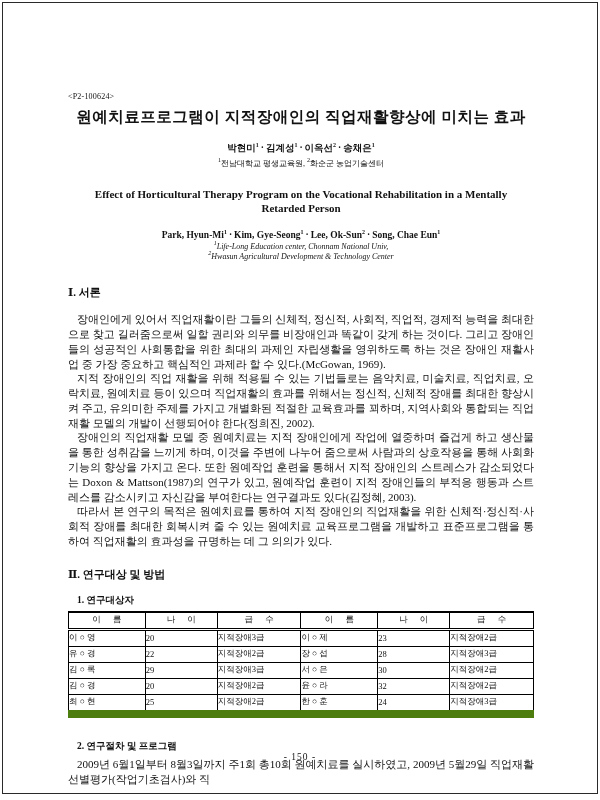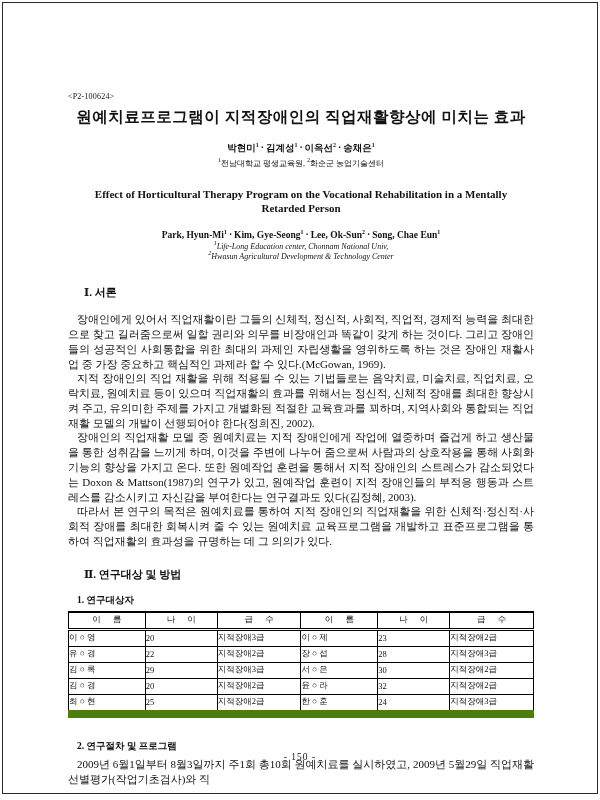--- a/index.html
+++ b/index.html
@@ -10,21 +10,21 @@
   .content { position:absolute; left:68px; top:92px; width:466px; }
   .doc-code { font-size:8px; letter-spacing:0.2px; margin-bottom:6px; }
   .title-ko { font-size:15.5px; font-weight:bold; text-align:center; line-height:1.35; margin:4px 0 14px 0; letter-spacing:0.5px; }
   .authors-ko { font-size:9.5px; font-weight:bold; text-align:center; margin-bottom:3px; }
   .affil-ko { font-size:8px; text-align:center; margin-bottom:18px; }
   .title-en { font-size:11px; font-weight:bold; text-align:center; line-height:1.3; margin:0 auto 14px auto; width:440px; }
   .authors-en { font-size:9.5px; font-weight:bold; text-align:center; margin-bottom:2px; }
   .affil-en { font-size:8px; font-style:italic; text-align:center; line-height:1.35; margin-bottom:22px; }
   sup { font-size:6px; vertical-align:super; line-height:0; }
   .sep { margin:0 2px; }
-  .sec-heading { font-size:11px; font-weight:bold; margin:0 0 12px 16px; }
+  .sec-heading { font-size:11px; font-weight:bold; margin:0 0 12px 0; }
   .body-p { font-size:11px; line-height:14.8px; text-align:justify; text-indent:9px; }
   .gap-sec { margin-top:18px; }
   .sub-heading { font-size:9.5px; font-weight:bold; margin:8px 0 4px 9px; }
   .tbl-caption { font-size:8.5px; font-weight:bold; margin:14px 0 5px 0; }
   table.subjects { width:100%; border-collapse:collapse; font-size:8.5px;
                    border-top:2px solid #000; border-bottom:8px solid #4d7c0f; }
   table.subjects th { border:1px solid #000; border-bottom:3px double #000; font-weight:normal;
                       word-spacing:10px; padding:1px 0 2px 0; text-align:center; }
   table.subjects td { border:1px solid #000; padding:1px 0 2px 0; text-align:left; }
   table.subjects col.c-name  { width:16.5%; }

